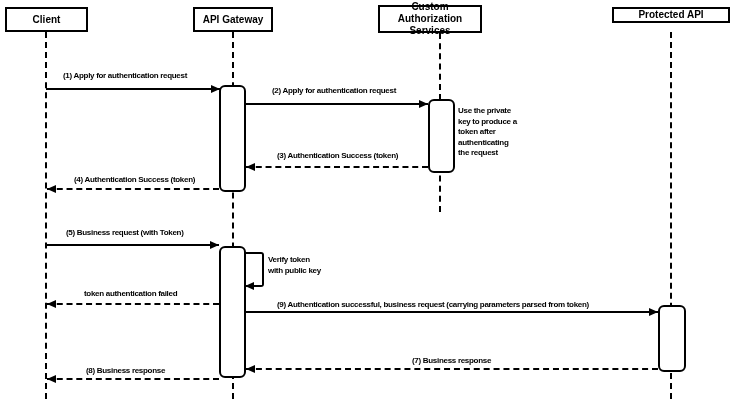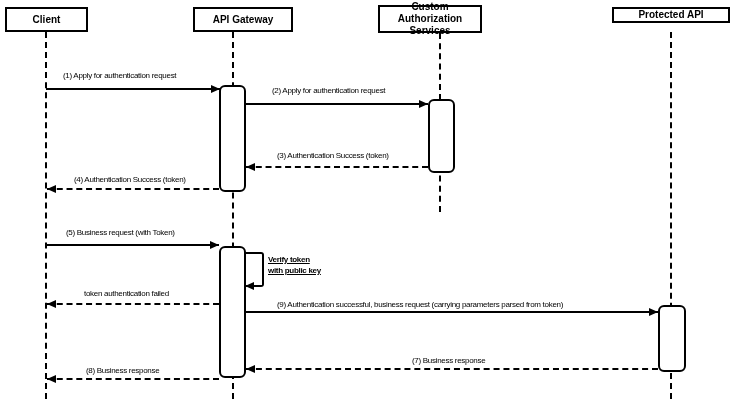--- a/index.html
+++ b/index.html
@@ -17,21 +17,21 @@
   #ll-ca     { left:439px; top:33px; height:179px; }
   #ll-pa     { left:670px; top:32px; height:367px; }
 
   
   .pbox {
     position:absolute; background:#ffffff; border:2px solid #000000;
     display:flex; align-items:center; justify-content:center; text-align:center;
     font-weight:bold; font-size:10px; line-height:12px; white-space:pre-line;
   }
   #pb-client { left:5px;   top:7px; width:83px;  height:25px; }
-  #pb-gw     { left:193px; top:7px; width:100px;  height:25px; }
+  #pb-gw     { left:193px; top:7px; width:80px;  height:25px; }
   #pb-ca     { left:378px; top:5px; width:104px; height:28px; }
   #pb-pa     { left:612px; top:7px; width:118px; height:16px; }
 
   
   .act { position:absolute; background:#ffffff; border:2px solid #000000; border-radius:6px; }
   #act-gw1 { left:219px; top:85px;  width:27px; height:107px; }
   #act-ca  { left:428px; top:99px;  width:27px; height:74px;  }
   #act-gw2 { left:219px; top:246px; width:27px; height:132px; }
   #act-pa  { left:658px; top:305px; width:28px; height:67px;  }
 
@@ -47,21 +47,21 @@
   #m2 { left:246px; top:103px; width:182px; }
   #m3 { left:246px; top:166px; width:182px; }
   #m4 { left:47px;  top:188px; width:172px; }
   #m5 { left:46px;  top:244px; width:173px; }
   #mf { left:47px;  top:303px; width:172px; }
   #m6 { left:246px; top:311px; width:412px; }
   #m7 { left:246px; top:368px; width:412px; }
   #m8 { left:47px;  top:378px; width:172px; }
 
   
-  .mlabel { position:absolute; font-size:8px; font-weight:normal;
+  .mlabel { position:absolute; font-size:8px; font-weight:bold;
             letter-spacing:-0.3px; white-space:nowrap; }
   #lb1 { left:63px;  top:71px;  }
   #lb2 { left:272px; top:86px;  }
   #lb3 { left:277px; top:151px; }
   #lb4 { left:58px;  top:175px;padding-left:16px; }
   #lb5 { left:66px;  top:228px;text-align:right; }
   #lbf { left:84px;  top:289px; }
   #lb6 { left:277px; top:300px; }
   #lb7 { left:412px; top:356px; }
   #lb8 { left:86px;  top:366px;text-align:right; }
@@ -71,21 +71,21 @@
     position:absolute; left:245px; top:252px; width:19px; height:35px;
     border:2px solid #000000; border-left:none; border-radius:0 3px 3px 0;
   }
   #selfhead {
     position:absolute; left:245px; top:282px; width:0; height:0;
     border-right:9px solid #000000;
     border-top:4px solid transparent; border-bottom:4px solid transparent;
   }
   #selflabel {
     position:absolute; left:268px; top:255px; font-size:8px; font-weight:bold;
-    letter-spacing:-0.3px; line-height:10.5px; white-space:pre-line;text-decoration:underline;
+    letter-spacing:-0.3px; line-height:10.5px; white-space:pre-line;
   }
 
   
   #note {
     position:absolute; left:458px; top:106px; font-size:8px; font-weight:bold;
     letter-spacing:-0.3px; line-height:10.5px; white-space:pre-line;
   }
 </style>
 </head>
 <body>
@@ -153,14 +153,19 @@
   <div class="mlabel" id="lbf">token authentication failed</div>
   <div class="mlabel" id="lb6">(9) Authentication successful, business request (carrying parameters parsed from token)</div>
   <div class="mlabel" id="lb7">(7) Business response</div>
   <div class="mlabel" id="lb8">(8) Business response</div>
 
   <div id="selfloop"></div>
   <div id="selfhead"></div>
   <div id="selflabel">Verify token
 with public key</div>
 
+  <div id="note">Use the private
+key to produce a
+token after
+authenticating
+the request</div>
 
 </div>
 
 </body></html>

